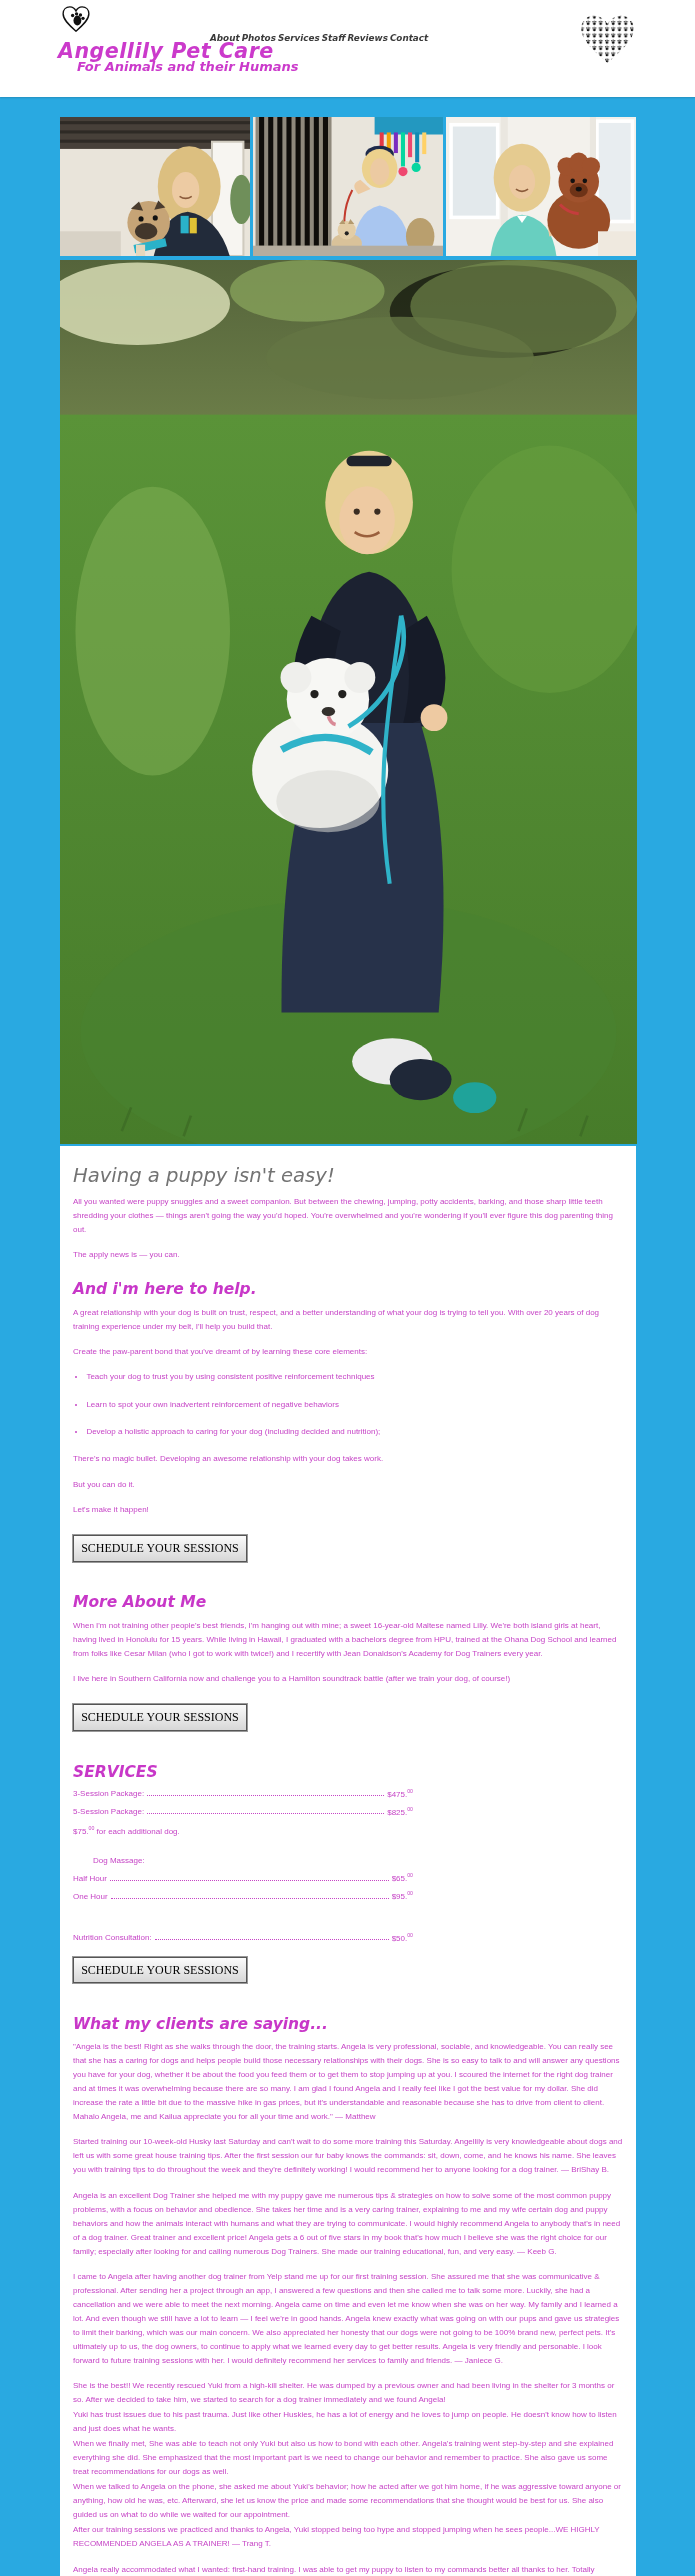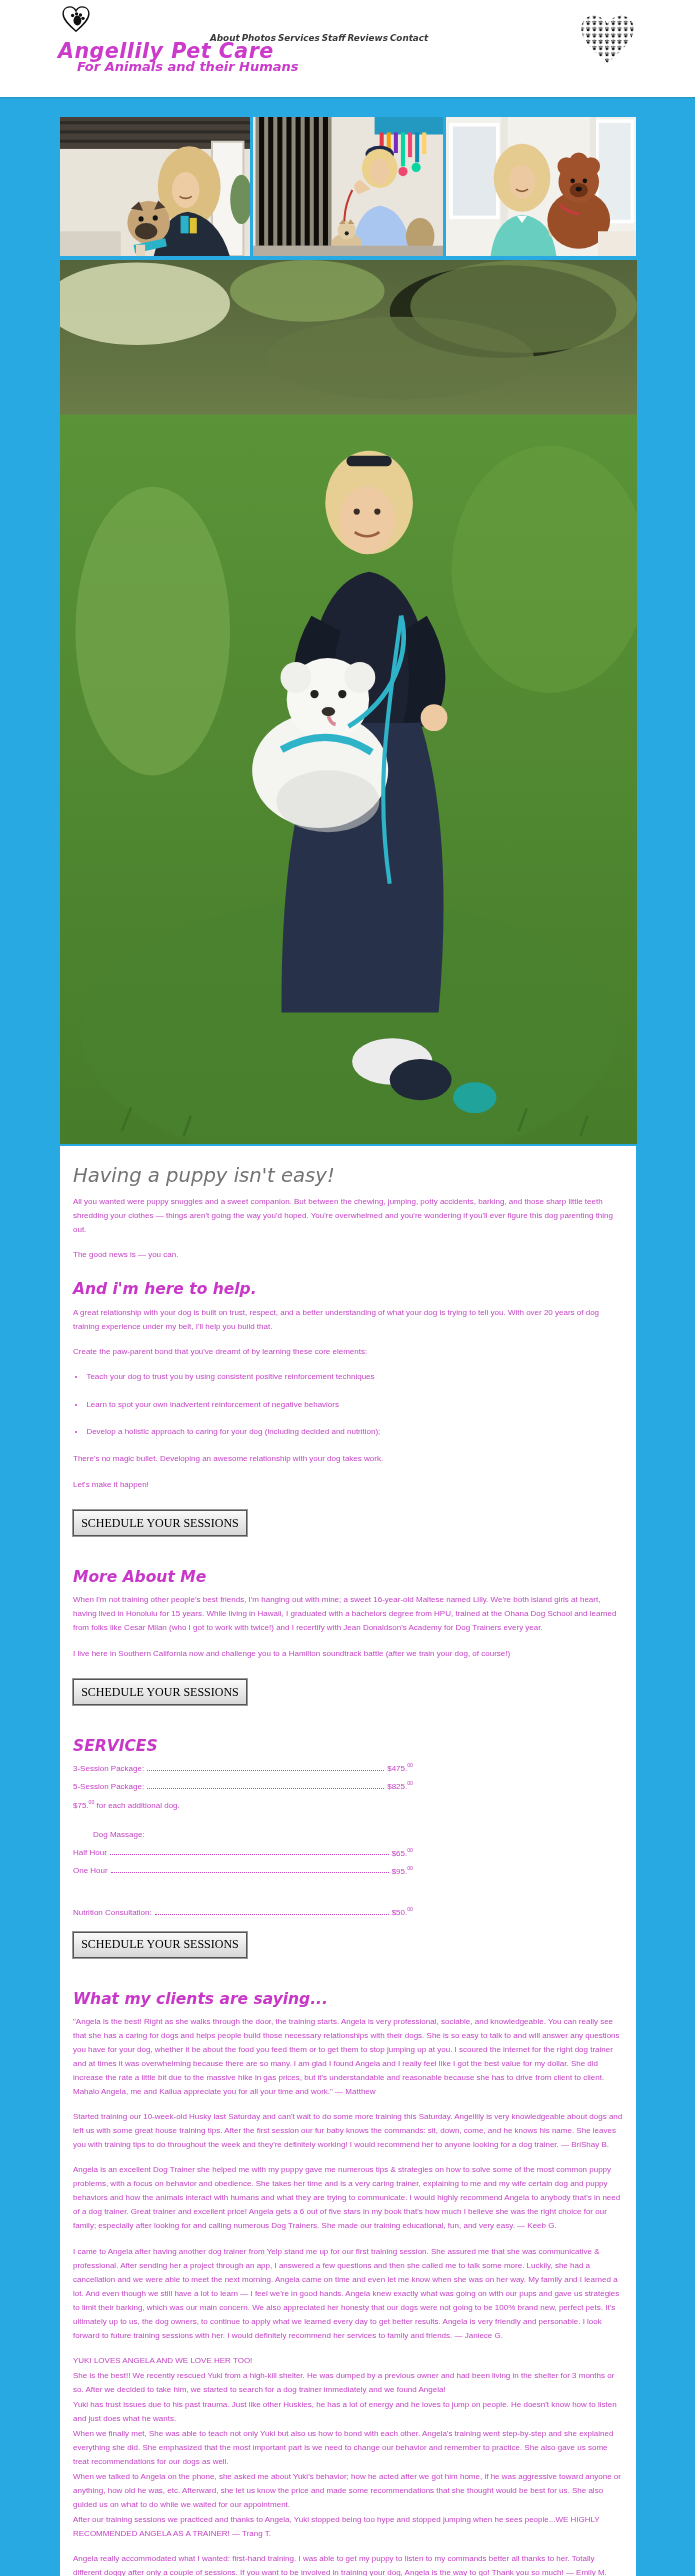--- a/index.html
+++ b/index.html
@@ -230,31 +230,32 @@
         <path d="M662 690 C640 860 610 1010 640 1210" stroke="#2fb3c9" stroke-width="8" fill="none"></path>
         <ellipse cx="805" cy="1625" rx="42" ry="30" fill="#1fa39a"></ellipse>
         <path d="M120 1690 l18 -46 M240 1700 l14 -40 M890 1690 l16 -44 M1010 1700 l14 -40" stroke="#3f6f26" stroke-width="5"></path>
       </svg>
     </div>
 
     <div class="card">
 
       <h1 class="hand">Having a puppy isn't easy!</h1>
       <p>All you wanted were puppy snuggles and a sweet companion. But between the chewing, jumping, potty accidents, barking, and those sharp little teeth shredding your clothes — things aren't going the way you'd hoped. You're overwhelmed and you're wondering if you'll ever figure this dog parenting thing out.</p>
-      <p>The good news is — you can.</p>
+      <p>The apply news is — you can.</p>
 
       <h2 class="hand">And i'm here to help.</h2>
       <p>A great relationship with your dog is built on trust, respect, and a better understanding of what your dog is trying to tell you. With over 20 years of dog training experience under my belt, I'll help you build that.</p>
       <p>Create the paw-parent bond that you've dreamt of by learning these core elements:</p>
       <ul>
         <li>Teach your dog to trust you by using consistent positive reinforcement techniques</li>
         <li>Learn to spot your own inadvertent reinforcement of negative behaviors</li>
         <li>Develop a holistic approach to caring for your dog (including decided and nutrition);</li>
       </ul>
       <p>There's no magic bullet. Developing an awesome relationship with your dog takes work.</p>
+      <p>But you can do it.</p>
       <p>Let's make it happen!</p>
 
       <button class="cta">SCHEDULE YOUR SESSIONS</button>
 
       <h2 class="hand">More About Me</h2>
       <p>When I'm not training other people's best friends, I'm hanging out with mine; a sweet 16-year-old Maltese named Lilly. We're both island girls at heart, having lived in Honolulu for 15 years. While living in Hawaii, I graduated with a bachelors degree from HPU, trained at the Ohana Dog School and learned from folks like Cesar Milan (who I got to work with twice!) and I recertify with Jean Donaldson's Academy for Dog Trainers every year.</p>
       <p>I live here in Southern California now and challenge you to a Hamilton soundtrack battle (after we train your dog, of course!)</p>
 
       <button class="cta">SCHEDULE YOUR SESSIONS</button>
 
@@ -291,21 +292,20 @@
       </div>
 
       <button class="cta">SCHEDULE YOUR SESSIONS</button>
 
       <h2 class="hand">What my clients are saying...</h2>
       <p>"Angela is the best! Right as she walks through the door, the training starts. Angela is very professional, sociable, and knowledgeable. You can really see that she has a caring for dogs and helps people build those necessary relationships with their dogs. She is so easy to talk to and will answer any questions you have for your dog, whether it be about the food you feed them or to get them to stop jumping up at you. I scoured the internet for the right dog trainer and at times it was overwhelming because there are so many. I am glad I found Angela and I really feel like I got the best value for my dollar. She did increase the rate a little bit due to the massive hike in gas prices, but it's understandable and reasonable because she has to drive from client to client. Mahalo Angela, me and Kailua appreciate you for all your time and work." — Matthew</p>
       <p>Started training our 10-week-old Husky last Saturday and can't wait to do some more training this Saturday. Angellily is very knowledgeable about dogs and left us with some great house training tips. After the first session our fur baby knows the commands: sit, down, come, and he knows his name. She leaves you with training tips to do throughout the week and they're definitely working! I would recommend her to anyone looking for a dog trainer. — BriShay B.</p>
       <p>Angela is an excellent Dog Trainer she helped me with my puppy gave me numerous tips &amp; strategies on how to solve some of the most common puppy problems, with a focus on behavior and obedience. She takes her time and is a very caring trainer, explaining to me and my wife certain dog and puppy behaviors and how the animals interact with humans and what they are trying to communicate. I would highly recommend Angela to anybody that's in need of a dog trainer. Great trainer and excellent price! Angela gets a 6 out of five stars in my book that's how much I believe she was the right choice for our family; especially after looking for and calling numerous Dog Trainers. She made our training educational, fun, and very easy. — Keeb G.</p>
       <p>I came to Angela after having another dog trainer from Yelp stand me up for our first training session. She assured me that she was communicative &amp; professional. After sending her a project through an app, I answered a few questions and then she called me to talk some more. Luckily, she had a cancellation and we were able to meet the next morning. Angela came on time and even let me know when she was on her way. My family and I learned a lot. And even though we still have a lot to learn — I feel we're in good hands. Angela knew exactly what was going on with our pups and gave us strategies to limit their barking, which was our main concern. We also appreciated her honesty that our dogs were not going to be 100% brand new, perfect pets. It's ultimately up to us, the dog owners, to continue to apply what we learned every day to get better results. Angela is very friendly and personable. I look forward to future training sessions with her. I would definitely recommend her services to family and friends. — Janiece G.</p>
       <div>
-        <p style="margin-bottom:1px">YUKI LOVES ANGELA AND WE LOVE HER TOO!</p>
         <p style="margin-bottom:1px">She is the best!! We recently rescued Yuki from a high-kill shelter. He was dumped by a previous owner and had been living in the shelter for 3 months or so. After we decided to take him, we started to search for a dog trainer immediately and we found Angela!</p>
         <p style="margin-bottom:1px">Yuki has trust issues due to his past trauma. Just like other Huskies, he has a lot of energy and he loves to jump on people. He doesn't know how to listen and just does what he wants.</p>
         <p style="margin-bottom:1px">When we finally met, She was able to teach not only Yuki but also us how to bond with each other. Angela's training went step-by-step and she explained everything she did. She emphasized that the most important part is we need to change our behavior and remember to practice. She also gave us some treat recommendations for our dogs as well.</p>
         <p style="margin-bottom:1px">When we talked to Angela on the phone, she asked me about Yuki's behavior; how he acted after we got him home, if he was aggressive toward anyone or anything, how old he was, etc. Afterward, she let us know the price and made some recommendations that she thought would be best for us. She also guided us on what to do while we waited for our appointment.</p>
         <p>After our training sessions we practiced and thanks to Angela, Yuki stopped being too hype and stopped jumping when he sees people...WE HIGHLY RECOMMENDED ANGELA AS A TRAINER! — Trang T.</p>
       </div>
       <p>Angela really accommodated what I wanted: first-hand training. I was able to get my puppy to listen to my commands better all thanks to her. Totally different doggy after only a couple of sessions. If you want to be involved in training your dog, Angela is the way to go! Thank you so much! — Emily M.</p>
       
 
       

